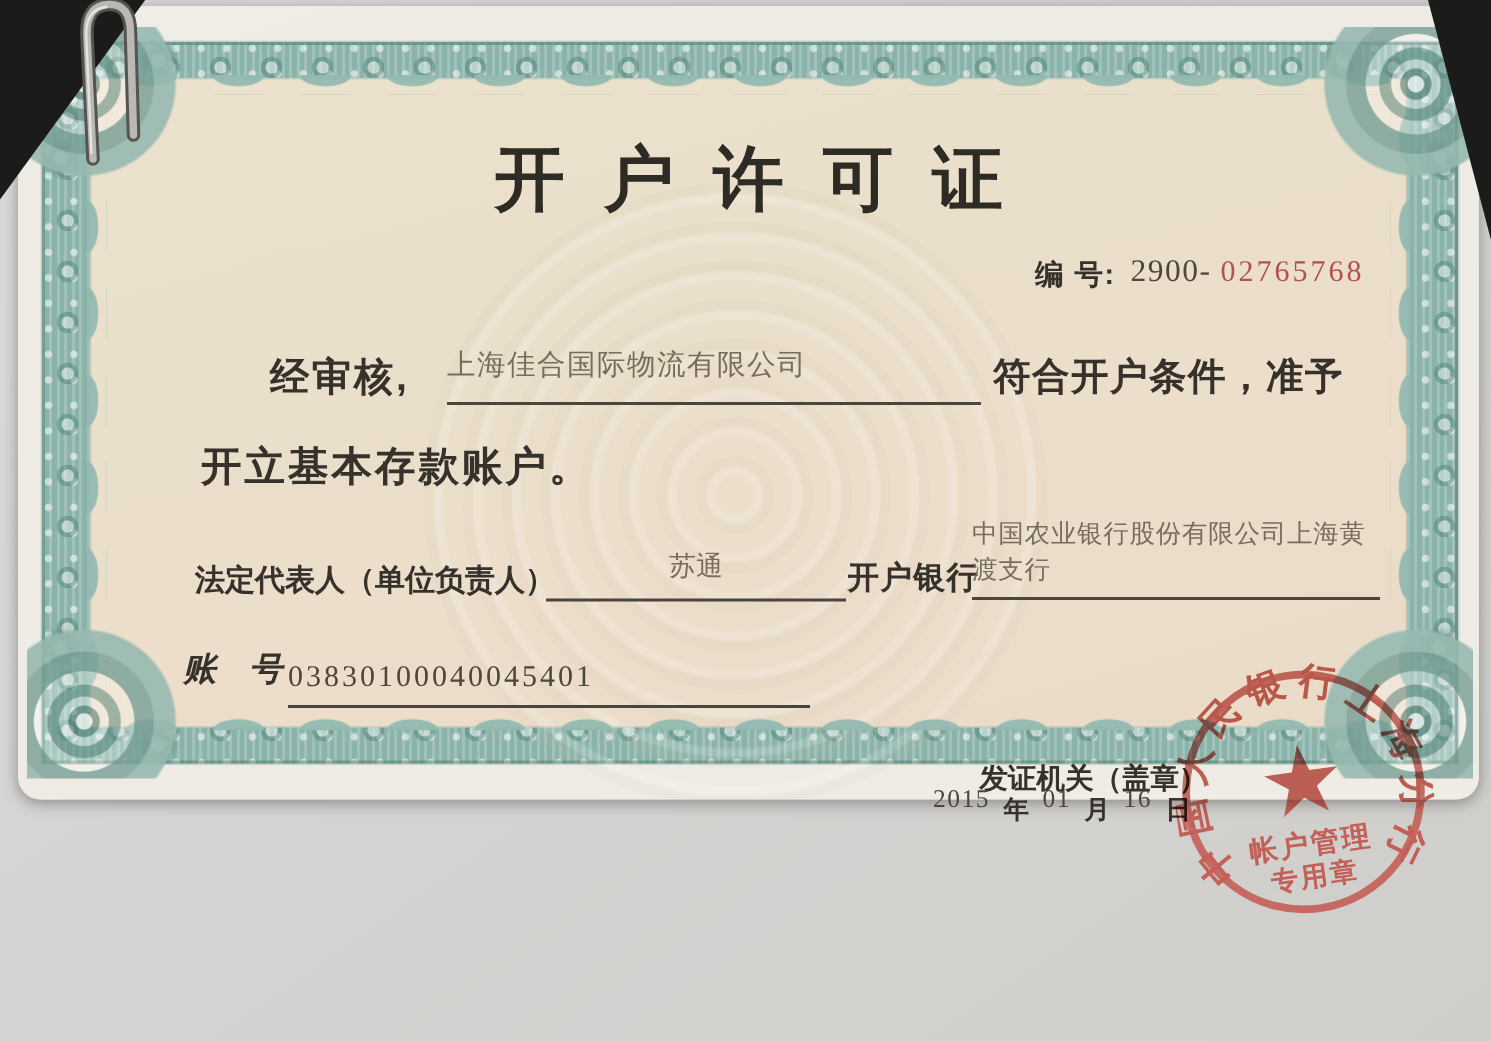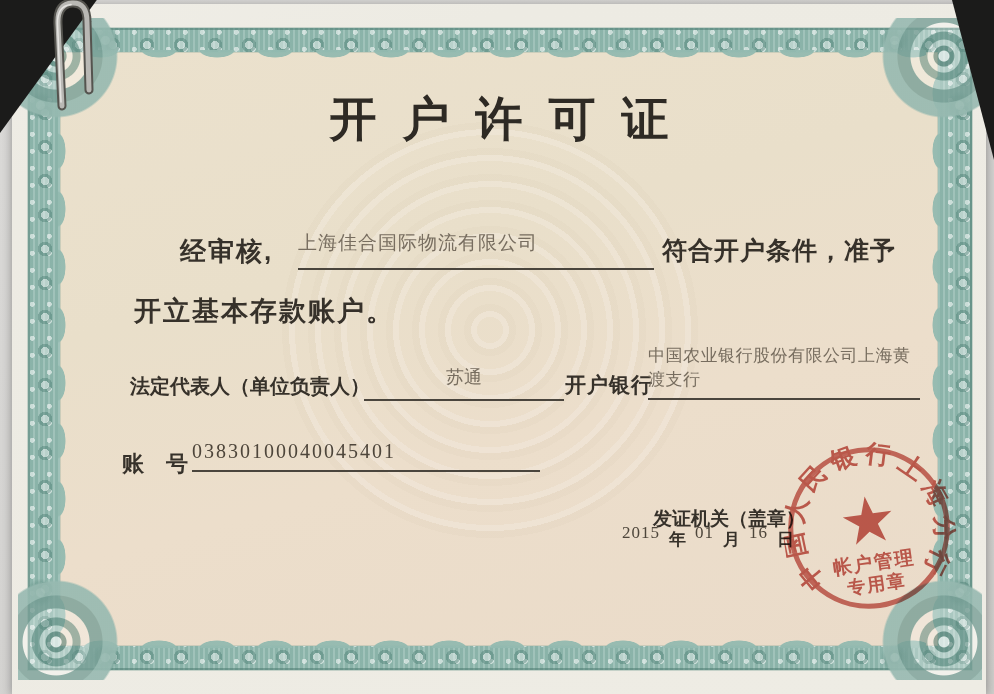--- a/index.html
+++ b/index.html
@@ -9,23 +9,23 @@
 
   
   .dark-corner { position:absolute; background:#1b1b1a; z-index:40; }
   .dark-corner.tl { left:0; top:0; width:110px; height:140px;
         clip-path:polygon(0 0,88% 0,0 95%); }
   .dark-corner.tr { right:0; top:0; width:60px; height:160px;
         clip-path:polygon(30% 0,100% 0,100% 100%); }
   .paperclip { position:absolute; left:42px; top:-6px; z-index:60; }
 
   
-  .paper { position:absolute; left:12px; top:4px; width:974px; height:690px;
+  .paper { position:absolute; left:12px; top:4px; width:974px; height:529px;
            background:linear-gradient(160deg,#efede6 0%,#edebe3 18%,#eeece4 100%);
-           box-shadow:0 2px 10px rgba(0,0,0,.35); z-index:10; }
+           box-shadow:0 2px 10px rgba(0,0,0,.35); z-index:10;border-radius:15px; }
 
   
   .band { position:absolute; left:16px; top:24px; right:14px; bottom:24px;
           background-color:#93bab0;
           background-image:
             radial-gradient(circle 12px at 50% 50%, rgba(255,255,255,.40) 0 32%, rgba(64,116,105,.38) 36% 58%, rgba(255,255,255,0) 62%),
             radial-gradient(circle 6px at 25% 25%, rgba(255,255,255,.55) 0 38%, rgba(255,255,255,0) 46%),
             repeating-linear-gradient(90deg, rgba(255,255,255,.12) 0 2px, rgba(88,138,127,.14) 2px 5px);
           background-size:34px 34px,17px 17px,auto;
           box-shadow:inset 0 0 0 2px rgba(63,110,100,.45), 0 0 0 1px rgba(120,160,150,.35); }
@@ -88,21 +88,21 @@
   .review-suffix { left:650px; top:230px; font-size:25px; font-weight:700; letter-spacing:1px; }
   .second-line { left:122px; top:289px; font-size:27px; font-weight:700; letter-spacing:2px; }
 
   .legal-lbl { left:118px; top:369px; font-size:20px; font-weight:700; }
   .legal-box { left:352px; top:361px; width:200px; height:36px; border-bottom:2px solid #4a453d;text-align:center; }
   .legal-box span { font-size:18px; }
   .bank-lbl { left:553px; top:367px; font-size:21px; font-weight:700; letter-spacing:1px; }
   .bank-box { left:636px; top:340px; width:272px; height:56px; border-bottom:2px solid #4a453d; }
   .bank-box span { font-size:17px; line-height:24px; letter-spacing:.5px; display:block; }
 
-  .acct-lbl { left:110px; top:445px; font-size:22px; font-weight:700; }
+  .acct-lbl { left:110px; top:427px; font-size:22px; font-weight:700;font-style:italic; }
   .acct-box { left:180px; top:436px; width:348px; height:32px; border-bottom:2px solid #4a453d; }
   .acct-box span { font-size:20px; letter-spacing:2px; }
 
   .issuer-lbl { left:641px; top:502px; font-size:19px; font-weight:700; }
   .date-row { left:610px; top:524px; font-size:17px; }
   .date-row .d { font-family:"Liberation Serif","DejaVu Serif",serif; color:#4e463b;
                  position:relative; top:-7px; letter-spacing:1px; }
   .date-row .u { font-weight:700; margin:0 9px; }
 
   .stamp { position:absolute; left:771px; top:438px; width:172px; height:172px; z-index:20;
@@ -120,20 +120,23 @@
   <div class="corner tl"></div>
   <div class="corner tr"></div>
   <div class="corner bl"></div>
   <div class="corner br"></div>
   <div class="field"></div>
   <div class="watermark"></div>
 
   <div class="txt title">开户许可证</div>
 
 
+  <div class="txt serial-row">
+    <span class="lbl">编 号:</span><span class="serial-prefix serif">2900-</span><span class="serial-red serif">02765768</span>
+  </div>
 
   <div class="txt review-prefix">经审核,</div>
   <div class="txt company-box">
     <span class="val">上海佳合国际物流有限公司</span>
   </div>
   <div class="txt review-suffix">符合开户条件，准予</div>
   <div class="txt second-line">开立基本存款账户。</div>
 
   <div class="txt legal-lbl">法定代表人（单位负责人）</div>
   <div class="txt legal-box">

